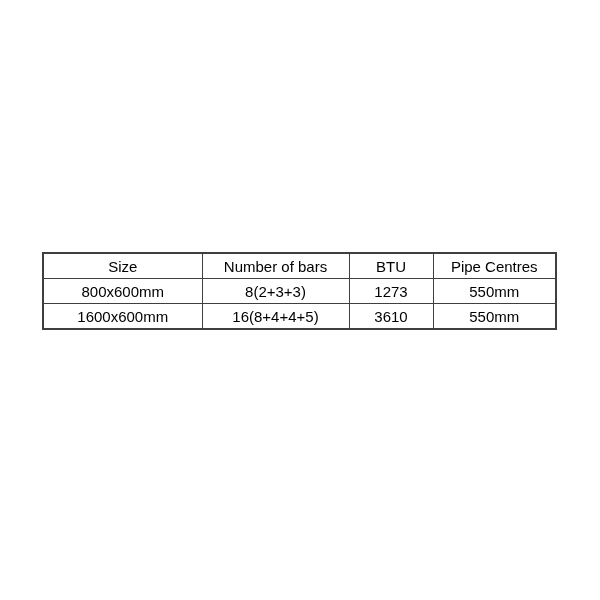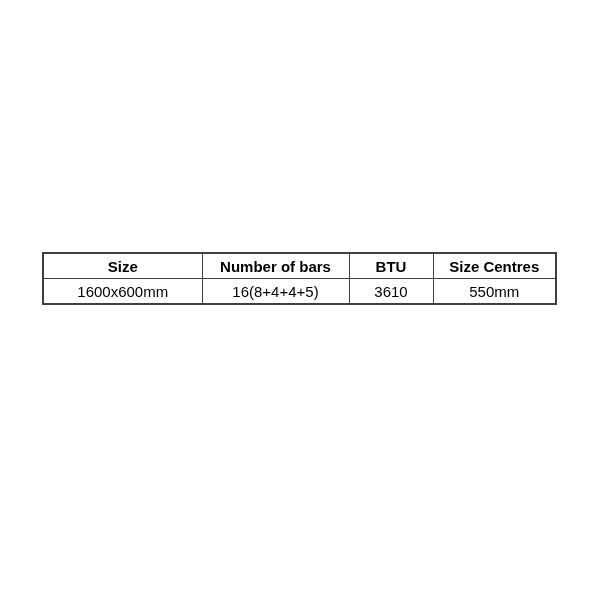--- a/index.html
+++ b/index.html
@@ -33,21 +33,21 @@
     height: 24px;
     padding: 0 2px;
     text-align: center;
     vertical-align: middle;
     font-size: 15px;
     color: #000000;
     white-space: nowrap;
     overflow: hidden;
   }
   table.spec-table th {
-    font-weight: bold;
+    font-weight: normal;
   }
   col.col-size   { width: 159px; }
   col.col-bars   { width: 147px; }
   col.col-btu    { width: 84px;  }
   col.col-pipe   { width: 123px; }
 </style>
 </head>
 <body>
 
 <div class="canvas">
@@ -57,24 +57,30 @@
       <col class="col-size">
       <col class="col-bars">
       <col class="col-btu">
       <col class="col-pipe">
     </colgroup>
     <thead>
       <tr>
         <th>Size</th>
         <th>Number of bars</th>
         <th>BTU</th>
-        <th>Size Centres</th>
+        <th>Pipe Centres</th>
       </tr>
     </thead>
     <tbody>
+      <tr>
+        <td>800x600mm</td>
+        <td>8(2+3+3)</td>
+        <td>1273</td>
+        <td>550mm</td>
+      </tr>
       <tr>
         <td>1600x600mm</td>
         <td>16(8+4+4+5)</td>
         <td>3610</td>
         <td>550mm</td>
       </tr>
     </tbody>
   </table>
 
 </div>

